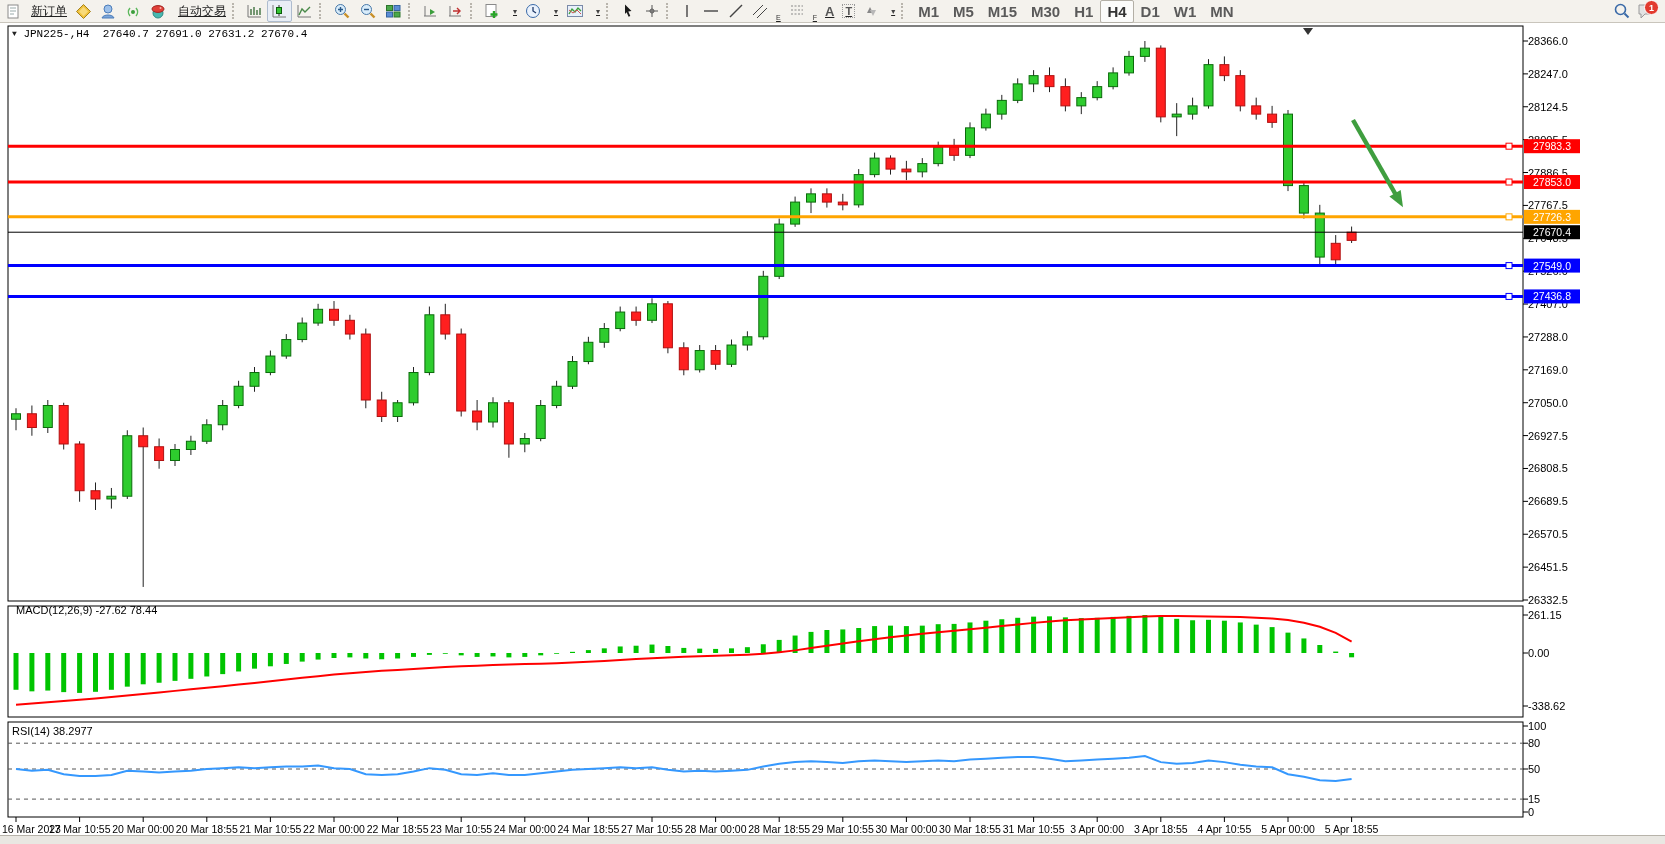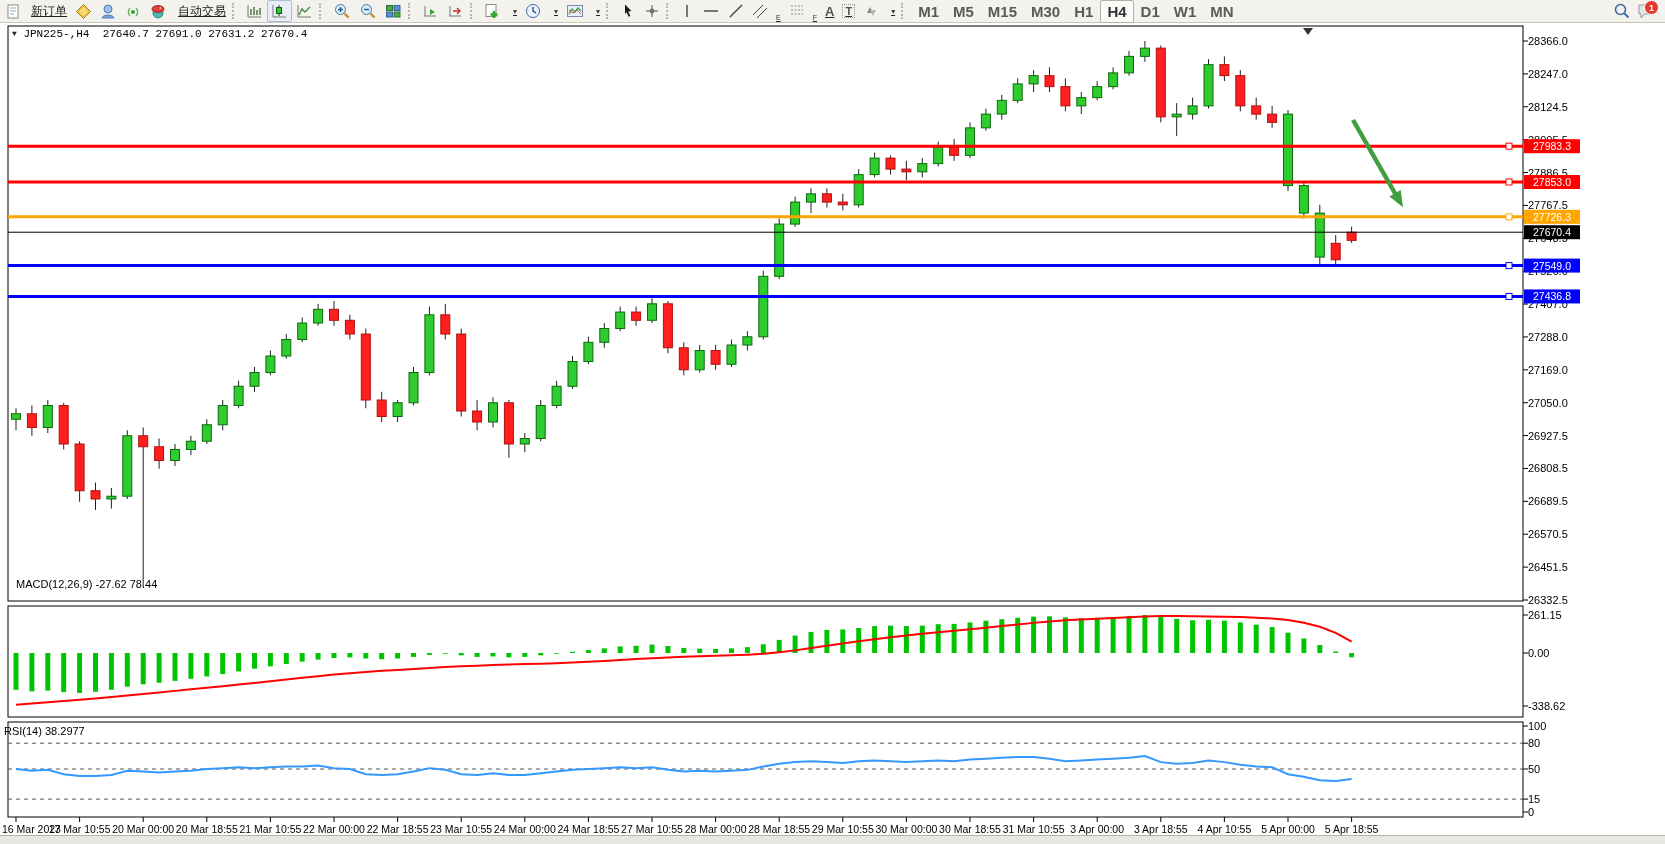--- a/index.html
+++ b/index.html
@@ -18,22 +18,22 @@
   .tb-right{margin-left:auto;display:flex;align-items:center;gap:6px;padding-right:6px;position:relative;}
   .badge{position:absolute;top:-2px;right:-2px;width:13px;height:13px;border-radius:50%;background:#e23a2e;color:#fff;
          font-size:9px;font-weight:bold;display:flex;align-items:center;justify-content:center;border:1px solid #fff;}
   .chat-wrap{position:relative;width:20px;height:18px;}
   
   #chart-area{position:absolute;top:24px;left:0;width:1665px;height:812px;background:#ffffff;}
   #chart-svg{position:absolute;top:0;left:0;}
   .overlay{position:absolute;font-size:11px;color:#000;white-space:nowrap;z-index:5;}
   #symbol-line{top:4px;left:12px;font-family:Liberation Mono, monospace;}
   #symbol-line .mk{font-size:8px;vertical-align:1px;color:#222;}
-  #macd-label{top:554px;left:16px;}
-  #rsi-label{top:701px;left:4px;}
+  #macd-label{top:580px;left:16px;}
+  #rsi-label{top:701px;left:12px;}
   
   .statusbar{position:absolute;left:0;bottom:0;width:1665px;height:8px;background:#e9e7e2;border-top:1px solid #b7b3aa;}
 </style>
 </head>
 <body>
 
 <div class="toolbar">
   <div class="tbtn">
     <svg class="ic" width="14" height="15">
         <rect x="2" y="1" width="10" height="13" fill="#fff" stroke="#8a8a8a"></rect>

